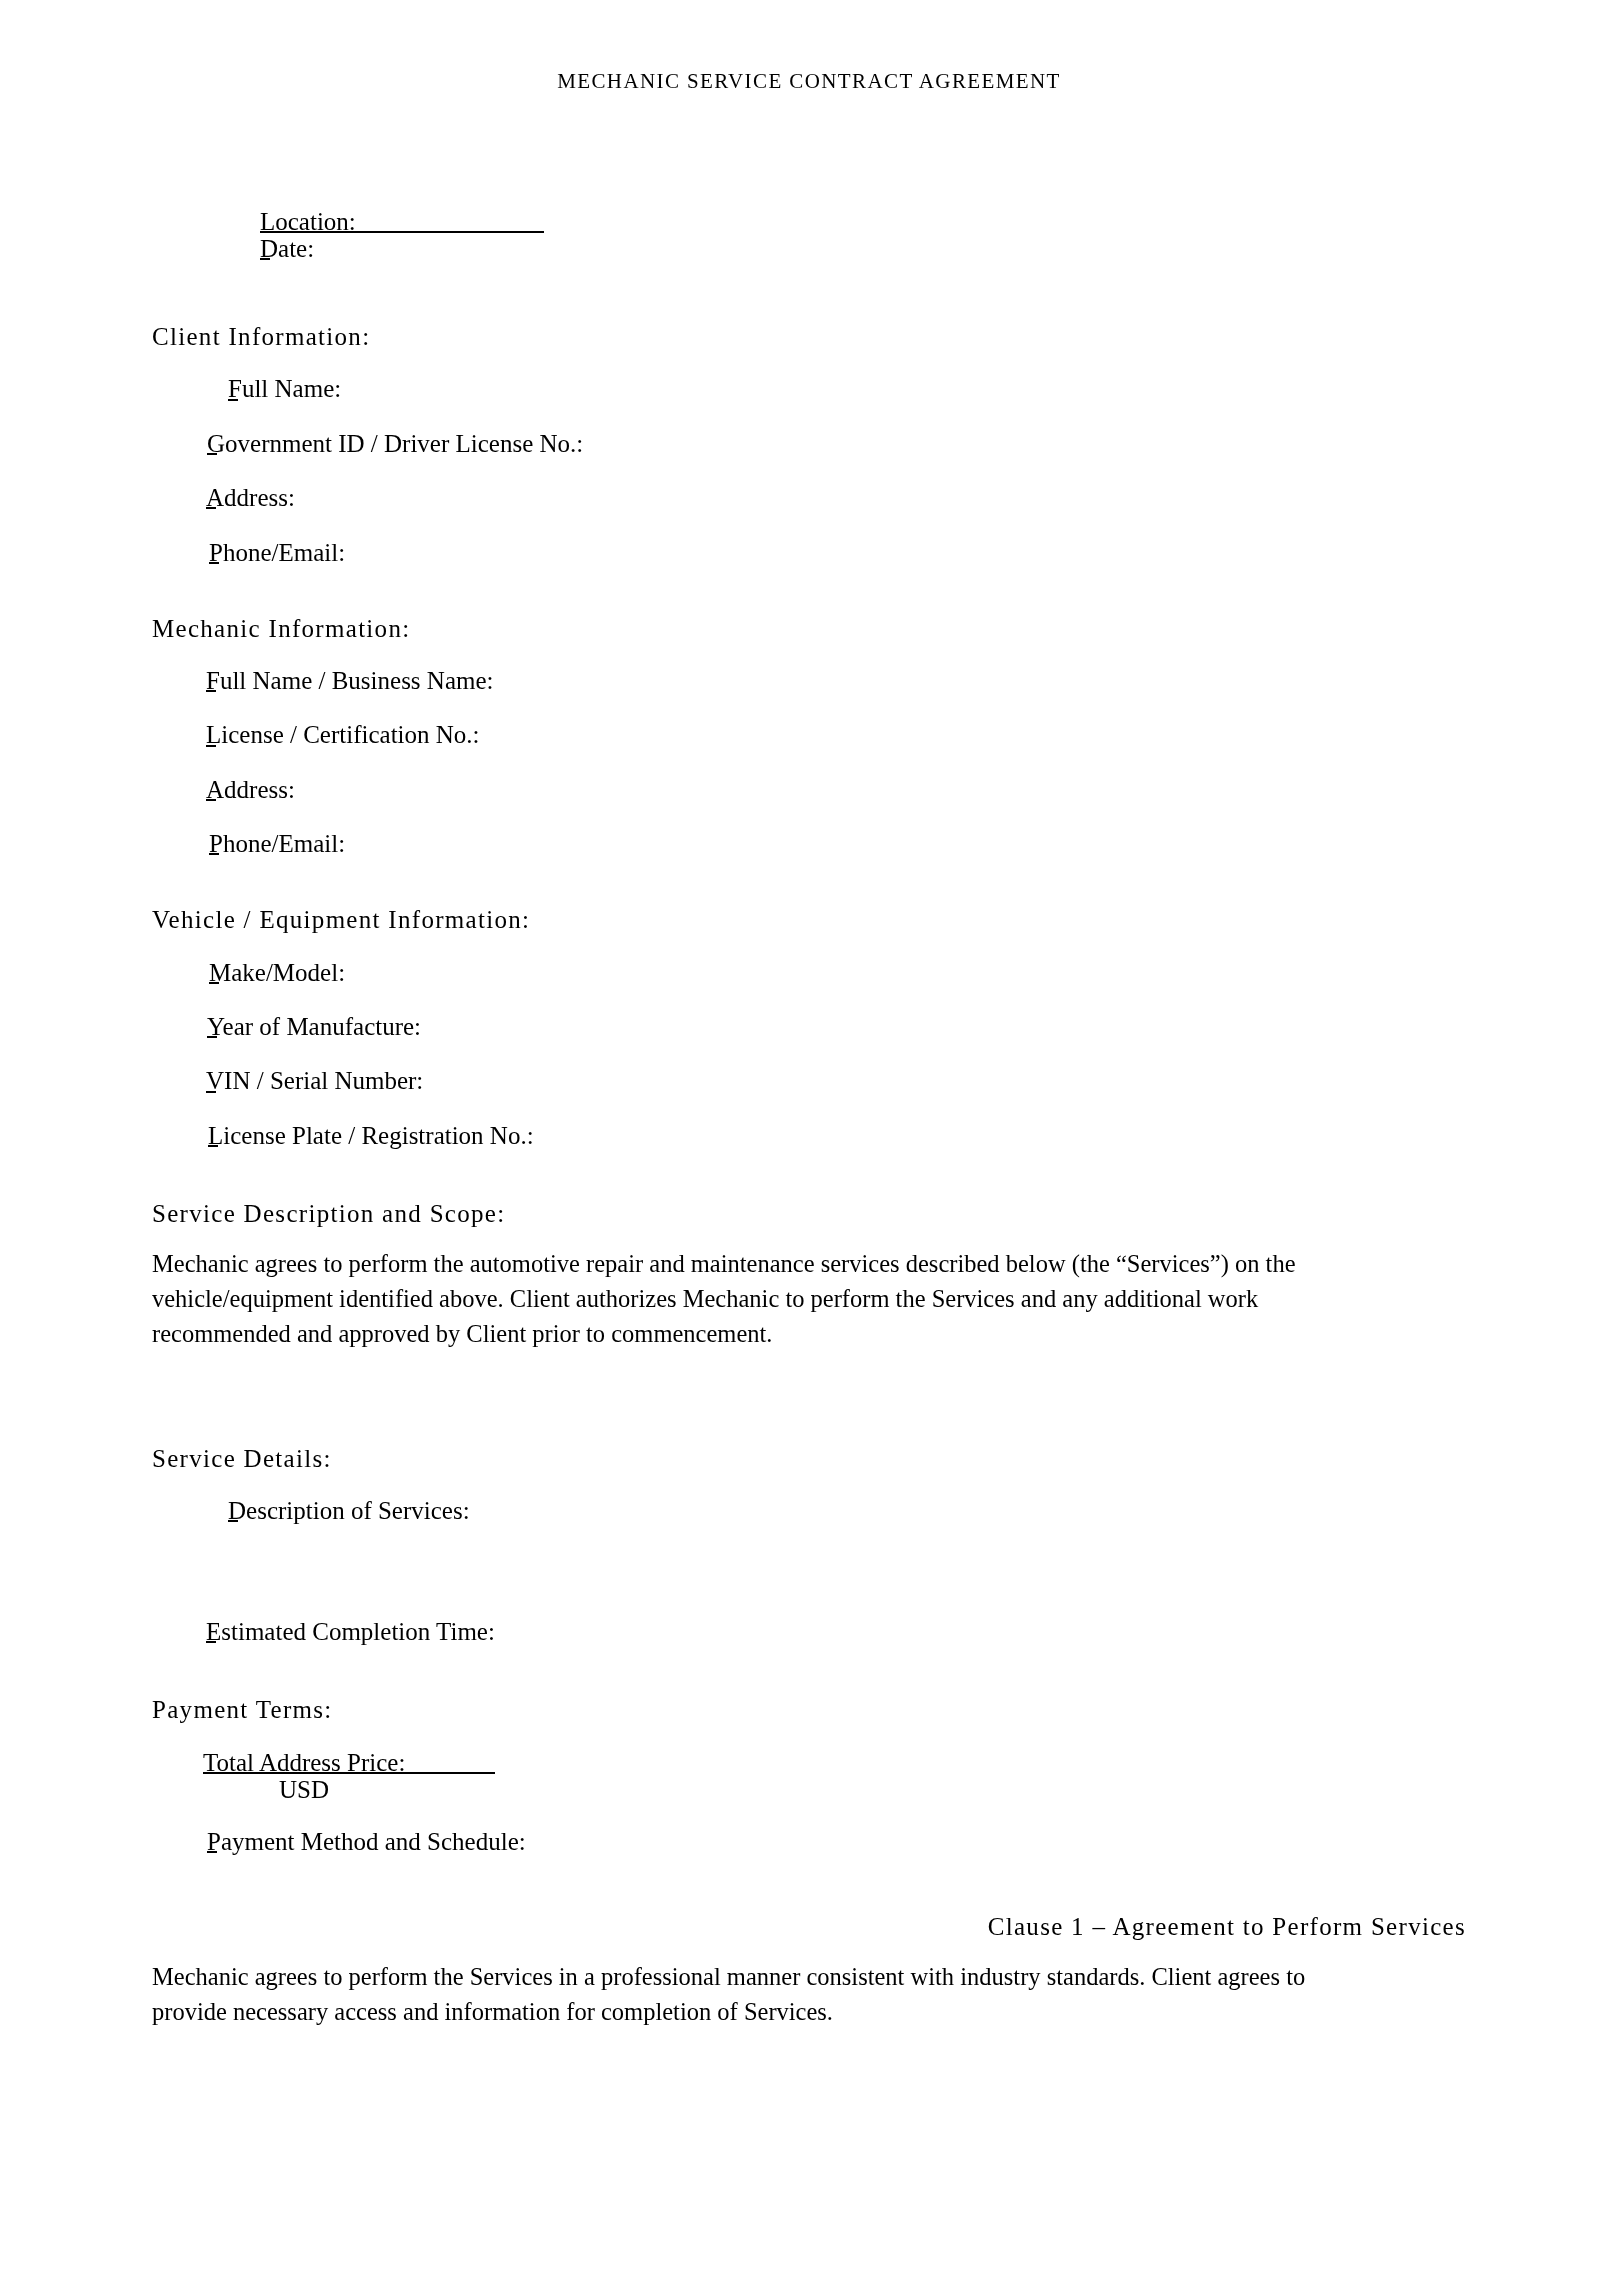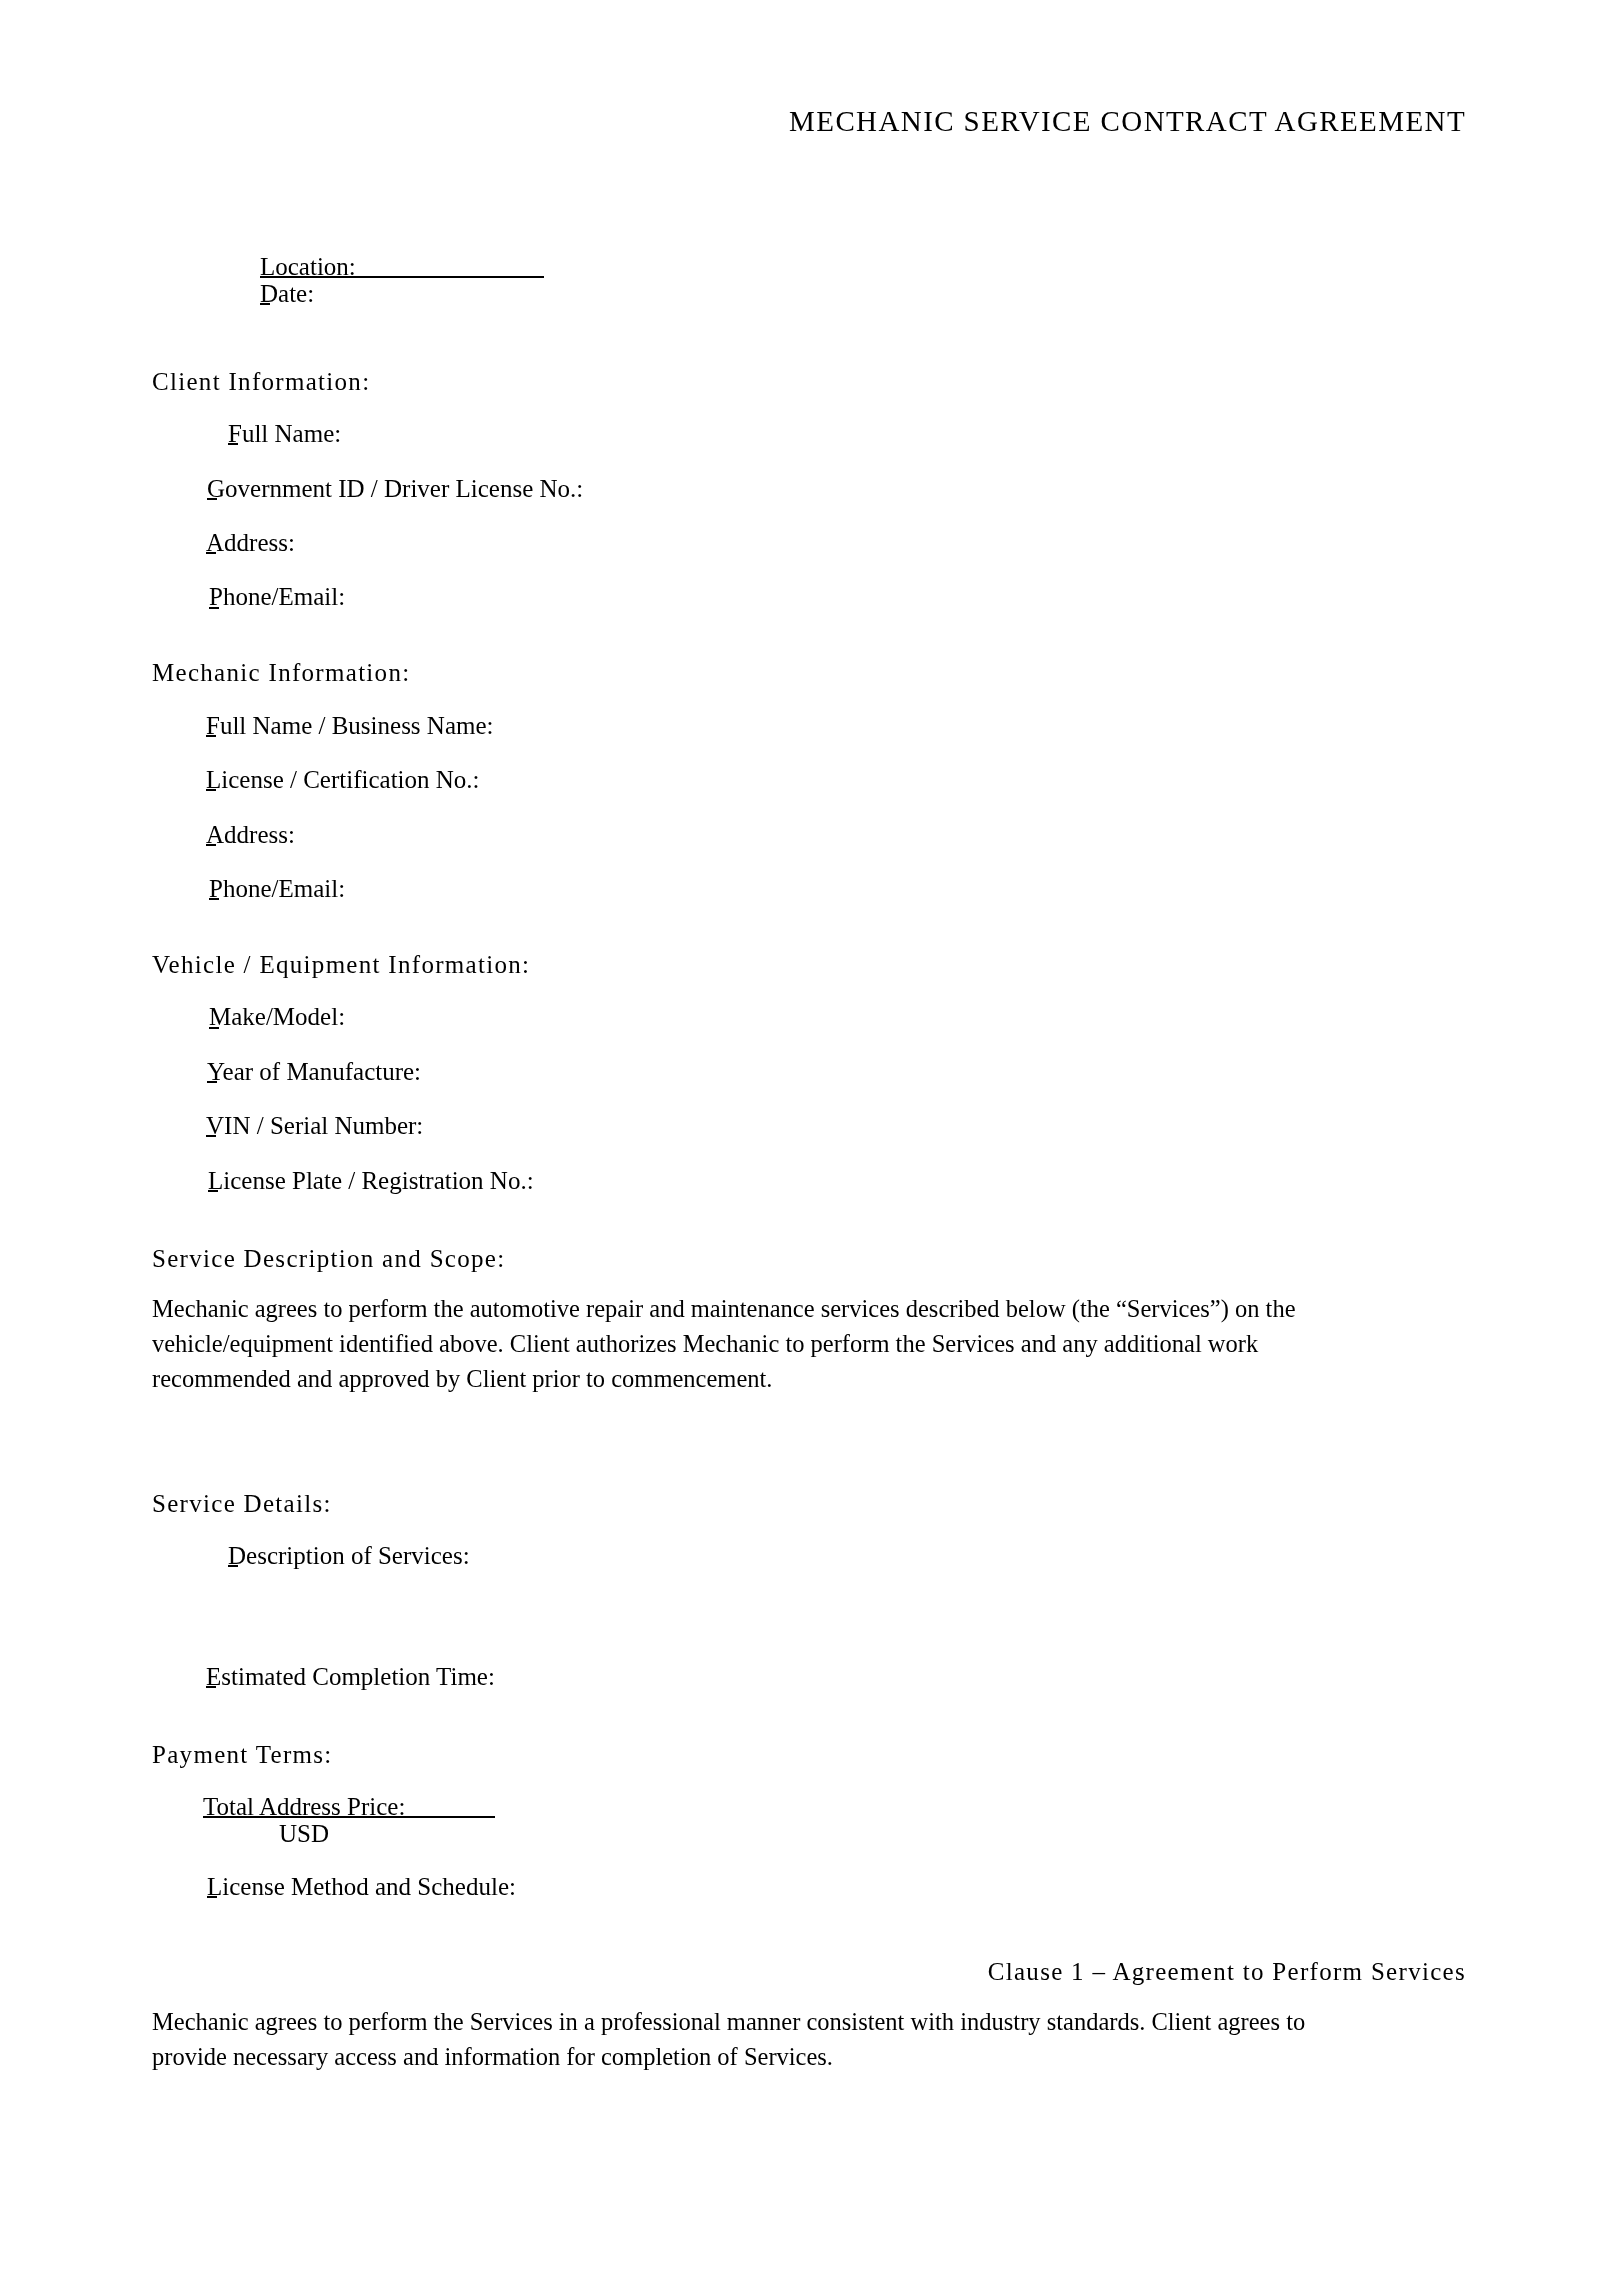--- a/index.html
+++ b/index.html
@@ -22,24 +22,24 @@
   }
   .content {
     position: absolute;
     left: 152px;
     top: 0;
     width: 1314px;
   }
 
   
   .doc-title {
-    text-align: right;
-    font-size: 29px;
+    text-align: center;
+    font-size: 21px;
     letter-spacing: 1.4px;
-    margin-top: 106px;
+    margin-top: 70px;
     margin-bottom: 0;
     font-weight: normal;
     line-height: 1.1;
   }
 
   
   .row {
     display: flex;
     align-items: baseline;
     font-size: 25px;
@@ -192,21 +192,21 @@
 
     <div class="section-head mt-big">Payment Terms:</div>
 
     <div class="row mt-line">
       <span class="label">Total Address Price:</span>
       <span class="rule fixed" style="width:292px; margin-left:51px;"></span>
       <span class="inline-unit">USD</span>
     </div>
 
     <div class="row mt-line">
-      <span class="label">License Method and Schedule:</span>
+      <span class="label">Payment Method and Schedule:</span>
       <span class="rule" style="margin-left:55px;"></span>
     </div>
 
     <div class="section-head mt-clause">Clause 1 – Agreement to Perform Services</div>
     <p class="para mt-para">Mechanic agrees to perform the Services in a professional manner consistent with industry standards. Client agrees to provide necessary access and information for completion of Services.</p>
 
   </div>
 </div>
 
 

